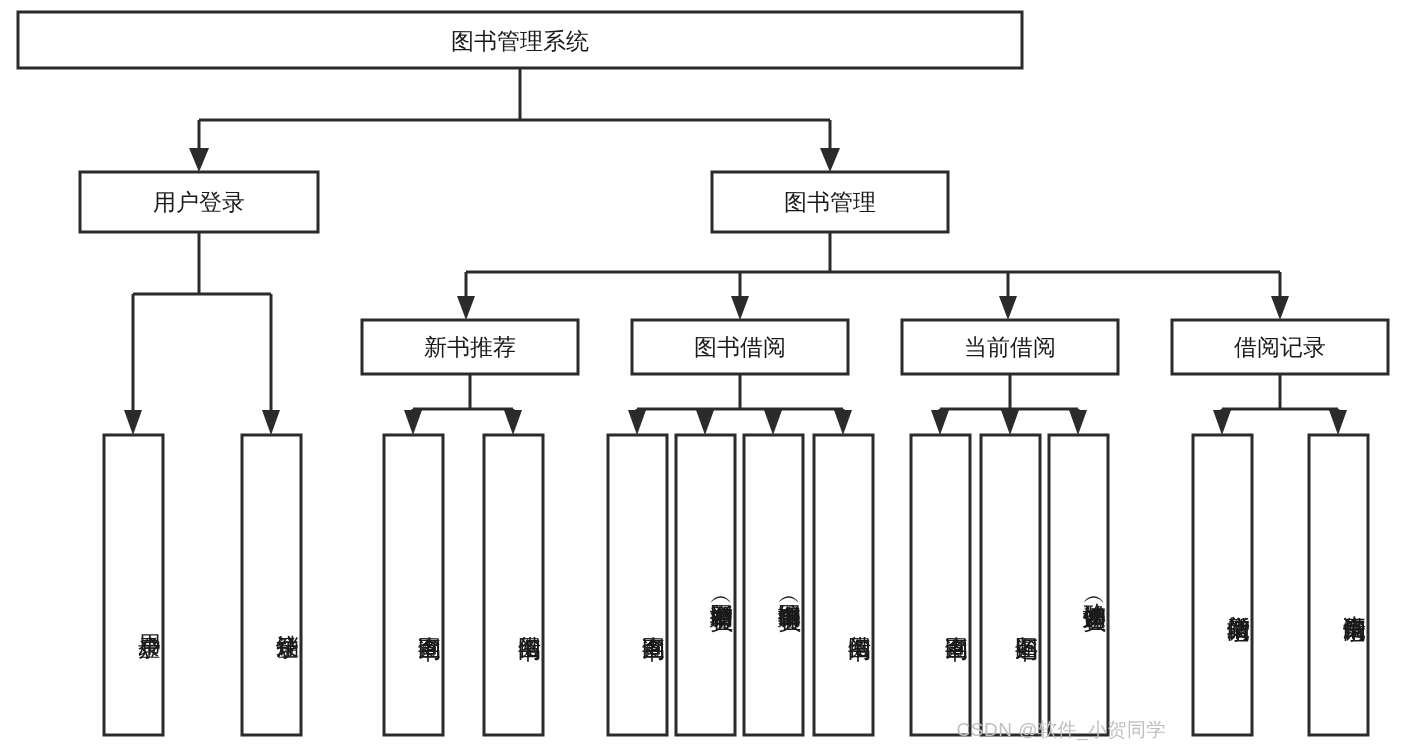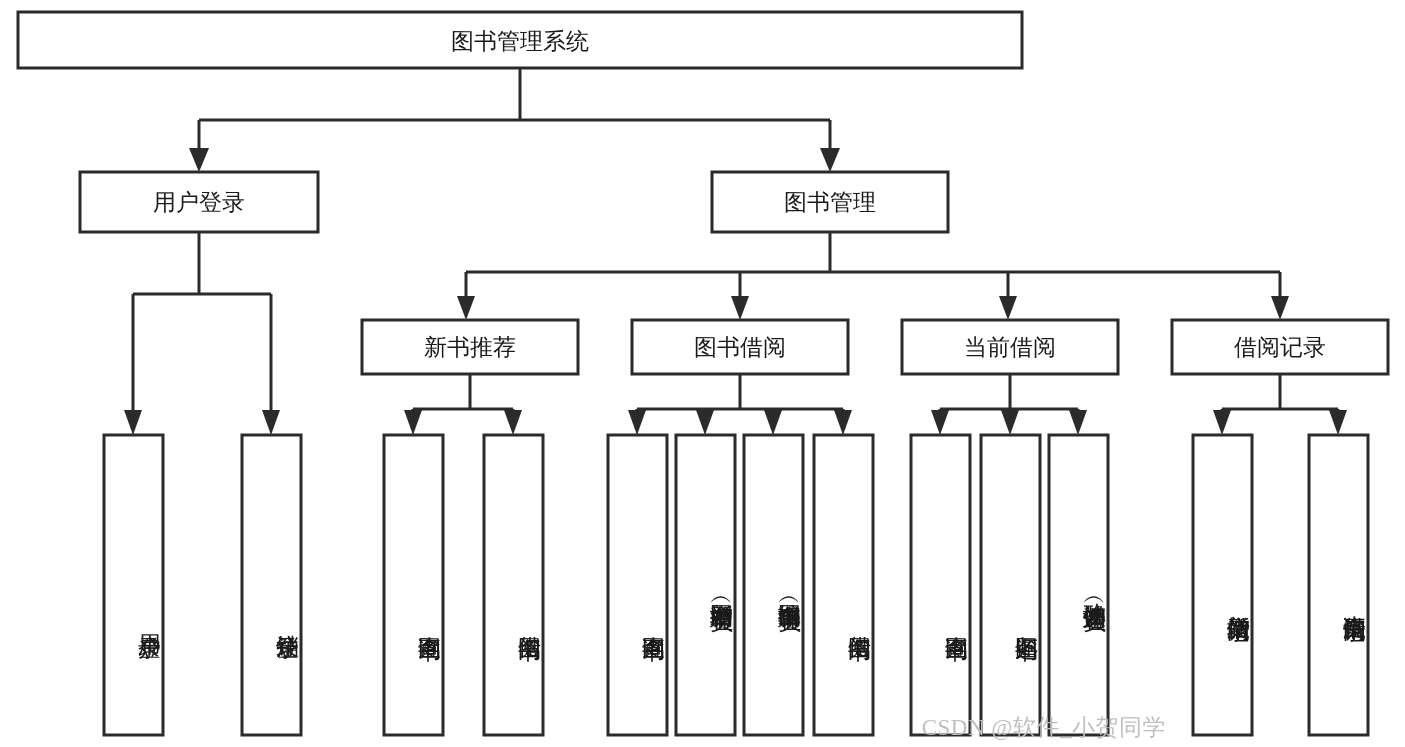--- a/index.html
+++ b/index.html
@@ -62,22 +62,22 @@
     white-space: nowrap;
     display: flex;
     align-items: flex-start;
     justify-content: center;
     pointer-events: none;
   }
   .watermark {
     position: absolute;
     right: 8px;
     bottom: 4px;
-    font-family: Liberation Serif, serif;
-    font-size: 23px;
+    font-family: Liberation Sans, sans-serif;
+    font-size: 19px;
     color: #bfbfbf;
     white-space: nowrap;
     letter-spacing: 0.5px;
   }
 </style>
 </head>
 <body>
 
 <div id="diagram-root">
 

